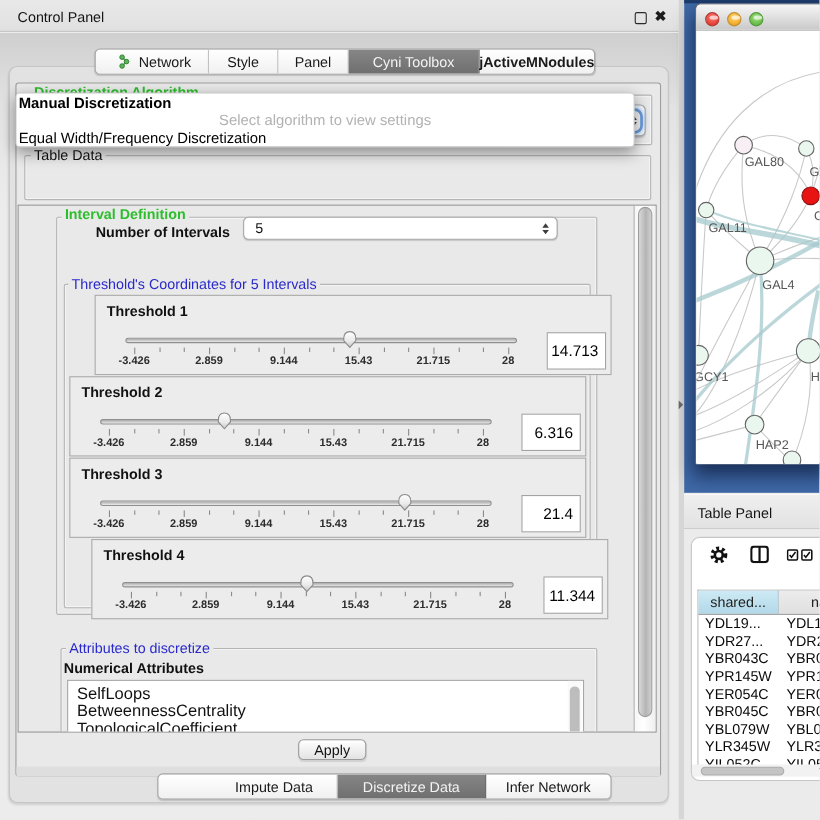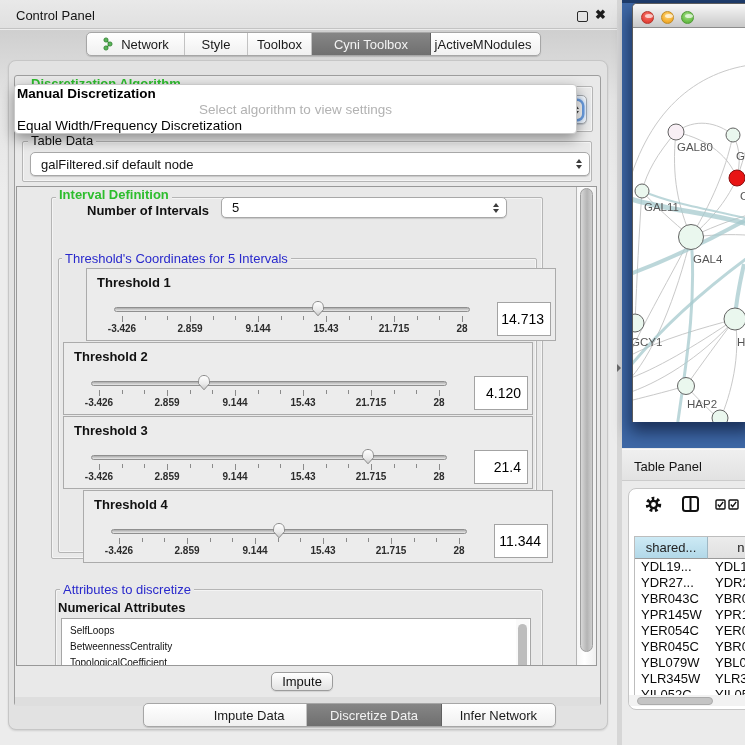--- a/index.html
+++ b/index.html
@@ -37,21 +37,21 @@
 
   
   .seg-ctrl { display:flex; height:24px; border:1px solid #a6a6a6; border-radius:5px;
     background:linear-gradient(#ffffff,#f0f0f0); overflow:hidden;
     box-shadow:0 1px 1px rgba(0,0,0,.15); }
   .seg { display:flex; align-items:center; justify-content:center;
     font-size:13px; color:#1a1a1a; border-right:1px solid #c2c2c2; height:100%; }
   .seg:last-child { border-right:none; }
   .seg.active { background:linear-gradient(#868686,#6f6f6f); color:#f3f3f3;
     border-right-color:#5f5f5f; }
-  #top-tabs { left:86px; top:32px; width:455px; }
+  #top-tabs { left:86px; top:44px; width:455px;justify-content:flex-end; }
   #bottom-tabs { left:143px; top:703px; width:413px; z-index:30; }
   .seg .net-ico { margin-right:6px; }
 
   
   .group-border { border:1px solid #b5b5b5; border-radius:2px;
     box-shadow:inset 0 0 0 1px rgba(255,255,255,.5); }
   .group-title { font-size:13px; background:#e9e9e9; padding:0 3px; line-height:13px; white-space:nowrap; }
   .t-green { color:#2dbd2d; font-weight:bold; }
   .t-blue  { color:#2929cc; font-weight:normal; }
   .t-black { color:#111; font-weight:normal; }
@@ -101,21 +101,21 @@
   .tickmark { position:absolute; width:1px; background:#8a8a8a; }
   .tick-lbl { position:absolute; top:54px; width:48px; text-align:center;
     font-size:10px; font-weight:bold; color:#2c2c2c; }
   .thr-value { position:absolute; left:410px; top:33px; width:54px; height:34px;
     background:#ffffff; border:1px solid #a3a3a3; font-size:14px; color:#000;
     text-align:right; padding-right:6px; line-height:32px; }
 
   
   #attr-list { position:absolute; left:44px; top:431px; width:470px; height:120px;
     background:#ffffff; border:1px solid #a6a6a6; }
-  .attr-item { height:16px; line-height:16px; font-size:10px; color:#111; padding-left:8px;
+  .attr-item { height:16px; line-height:16px; font-size:15px; color:#111; padding-left:8px;
     white-space:nowrap; }
   #attr-scroll { position:absolute; right:1px; top:0; width:13px; height:100%;
     background:#fafafa; }
   #attr-thumb { position:absolute; left:2px; top:5px; width:9px; height:100px;
     background:#bdbdbd; border-radius:5px; }
 
   
   #apply-btn { left:271px; top:672px; width:62px; height:19px;
     background:linear-gradient(#ffffff,#e3e3e3); border:1px solid #9c9c9c;
     border-radius:5px; font-size:13px; color:#111; text-align:center;
@@ -207,26 +207,26 @@
           <circle cx="4" cy="3" r="2.1" fill="#57b657" stroke="#2d7a2d" stroke-width="0.8"></circle>
           <circle cx="8" cy="7" r="2.1" fill="#57b657" stroke="#2d7a2d" stroke-width="0.8"></circle>
           <circle cx="4" cy="11" r="2.1" fill="#57b657" stroke="#2d7a2d" stroke-width="0.8"></circle>
         </svg>
         <span>Network</span>
       </div>
       <div class="seg" style="width: 63px;">
         <span>Style</span>
       </div>
       <div class="seg" style="width: 64px;">
-        <span>Toolbox</span>
+        <span>Panel</span>
       </div>
       <div class="seg active" style="width: 119px;">
         <span>Cyni Toolbox</span>
       </div>
-      <div class="seg" style="width: 104px;">
+      <div class="seg" style="width: 104px; font-weight: bold;">
         <span>jActiveMNodules</span>
       </div>
     </div>
 
   <div class="abs group-border" id="algo-group" style="left:20px; top:86px; width:573px; height:46px;"></div>
   <div class="abs group-title t-green" id="algo-group-title" style="left:28px; top:77px;">Discretization Algorithm</div>
   <div class="abs combo" id="algo-combo" style="left:27px; top:95px; width:560px; height:29px;">
     <div class="stepper focused">
       <div class="arr-up"></div>
       <div class="arr-dn"></div>
@@ -234,27 +234,20 @@
   </div>
 
   <div class="abs" id="algo-popup">
     <div class="p-row p-opt0">Manual Discretization</div>
     <div class="p-row p-prompt">Select algorithm to view settings</div>
     <div class="p-row p-opt1">Equal Width/Frequency Discretization</div>
   </div>
 
   <div class="abs group-border" id="tabledata-group" style="left:22px; top:141px; width:570px; height:41px;"></div>
   <div class="abs group-title t-black" id="tabledata-title" style="left:28px; top:134px;">Table Data</div>
-  <div class="abs combo" id="tabledata-combo" style="left:30px; top:152px; width:560px; height:24px;">
-    <div class="val">galFiltered.sif default node</div>
-    <div class="stepper">
-      <div class="arr-up"></div>
-      <div class="arr-dn"></div>
-    </div>
-  </div>
 
   <div class="abs" id="scrollpane">
 
     <div class="abs group-border" style="left:34px; top:10px; width:492px; height:362px;"></div>
     <div class="abs group-title t-green" style="left:39px; top:1px;">Interval Definition</div>
     <div class="abs" style="left:70px; top:16px; font-size:13px; font-weight:bold; color:#111;">Number of Intervals</div>
     <div class="abs combo" id="noi-combo" style="left:204px; top:10px; width:286px; height:21px;">
       <div class="val">5</div>
       <div class="stepper">
         <div class="arr-up"></div>
@@ -316,21 +309,21 @@
           <div class="tickmark" style="left:375.0px; top:47px; height:6px;"></div>
           <div class="tick-lbl" style="left:11.0px;">-3.426</div>
           <div class="tick-lbl" style="left:79.0px;">2.859</div>
           <div class="tick-lbl" style="left:147.0px;">9.144</div>
           <div class="tick-lbl" style="left:215.0px;">15.43</div>
           <div class="tick-lbl" style="left:283.0px;">21.715</div>
           <div class="tick-lbl" style="left:351.0px;">28</div>
           <svg class="thr-thumb" style="left:132.4px;" width="16" height="17" viewBox="0 0 16 17">
             <use href="#thumb-shape"></use>
           </svg>
-          <div class="thr-value">4.120</div>
+          <div class="thr-value">6.316</div>
         </div>
         <div class="thr-box" style="top: 229px;">
           <div class="thr-label">Threshold 3</div>
           <div class="thr-track"></div>
           <div class="tickmark" style="left:35.0px; top:47px; height:6px;"></div>
           <div class="tickmark" style="left:57.7px; top:47px; height:4px;"></div>
           <div class="tickmark" style="left:80.3px; top:47px; height:4px;"></div>
           <div class="tickmark" style="left:103.0px; top:47px; height:6px;"></div>
           <div class="tickmark" style="left:125.7px; top:47px; height:4px;"></div>
           <div class="tickmark" style="left:148.3px; top:47px; height:4px;"></div>
@@ -399,21 +392,21 @@
       <div id="attr-scroll">
         <div id="attr-thumb"></div>
       </div>
     </div>
 
     <div id="vscroll-track">
       <div id="vscroll-thumb"></div>
     </div>
   </div>
 
-  <div class="abs" id="apply-btn">Impute</div>
+  <div class="abs" id="apply-btn">Apply</div>
 
   <div class="abs seg-ctrl" id="bottom-tabs">
       <div class="seg" style="width: 131px; margin-left: 48px;">
         <span>Impute Data</span>
       </div>
       <div class="seg active" style="width: 153px;">
         <span>Discretize Data</span>
       </div>
       <div class="seg" style="width: 129px;">
         <span>Infer Network</span>

